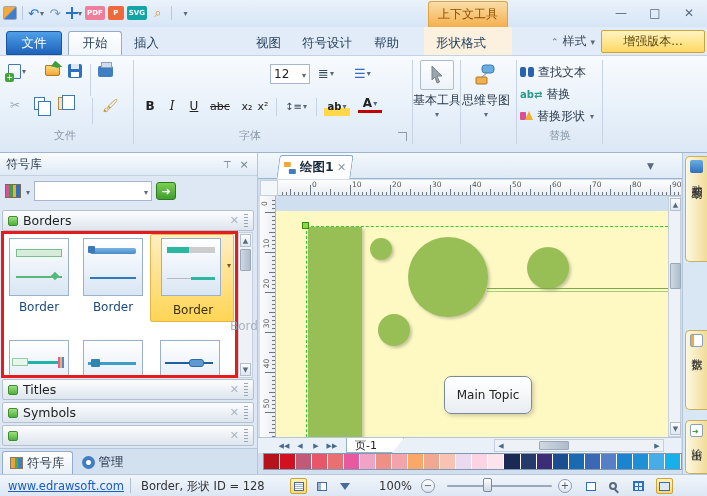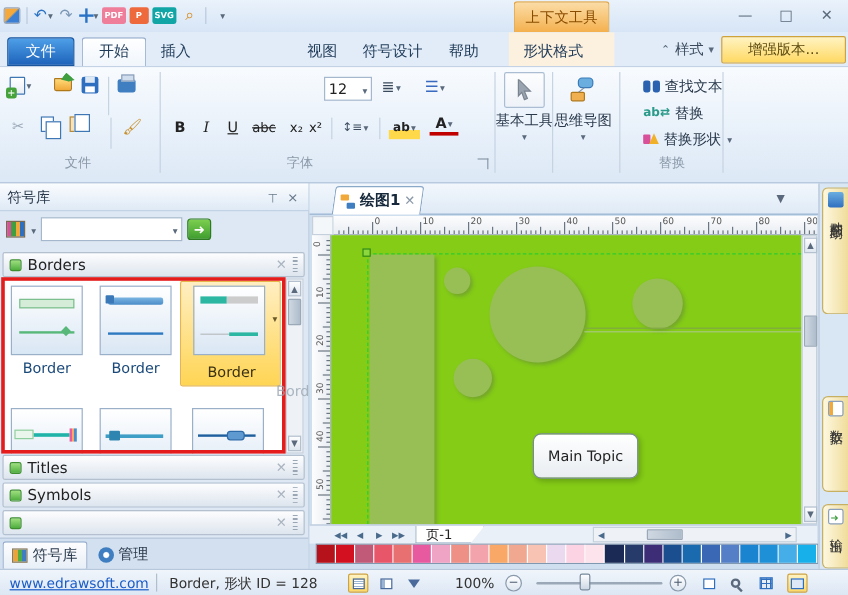--- a/index.html
+++ b/index.html
@@ -66,21 +66,21 @@
   .brush-ic{font-size:13px;color:#c8912f;}
   .combo{background:#fff;border:1px solid #a4b7cd;display:flex;align-items:center;font-size:12px;color:#222;padding:0 3px;}
   .combo .dd{margin-left:auto;}
   .fmtbtn{position:absolute;top:40px;height:20px;display:flex;align-items:center;justify-content:center;font-size:12px;color:#222;}
   .dlg-launch{position:absolute;width:9px;height:9px;border-left:1px solid #8b99a8;border-bottom:1px solid #8b99a8;transform:rotate(180deg);}
   .bigbtn{position:absolute;top:4px;width:46px;height:66px;display:flex;flex-direction:column;align-items:center;font-size:12px;color:#2a3a4c;}
   .bigbtn .ibox{width:34px;height:30px;display:flex;align-items:center;justify-content:center;}
   .ibox-border{border:1px solid #aabdd2;background:linear-gradient(#fdfdfe,#eef3f9);border-radius:2px;}
   .bb-label{margin-top:2px;white-space:nowrap;}
   .bb-dd{font-size:8px;color:#5a6a7c;margin-top:1px;}
-  .rrow{position:absolute;left:520px;height:16px;display:flex;align-items:center;gap:4px;font-size:12px;color:#2a3a4c;white-space:nowrap;margin-left:16px;}
+  .rrow{position:absolute;left:520px;height:16px;display:flex;align-items:center;gap:4px;font-size:12px;color:#2a3a4c;white-space:nowrap;}
   .binoc{width:14px;height:10px;position:relative;}
   .binoc::before,.binoc::after{content:"";position:absolute;top:0;width:6px;height:10px;background:#2a62b0;border-radius:2px;}
   .binoc::before{left:0;} .binoc::after{right:0;}
   .swap-ic{color:#2a9a8a;font-weight:bold;font-size:10px;}
   .shape-ic{width:13px;height:11px;position:relative;}
   .shape-ic::before{content:"";position:absolute;left:0;top:1px;width:6px;height:8px;background:#d84f9a;border-radius:1px;}
   .shape-ic::after{content:"";position:absolute;right:0;top:0;border-left:4px solid transparent;border-right:4px solid transparent;border-bottom:9px solid #f0b028;}
 
   
   .left-panel{position:absolute;left:0;top:153px;width:258px;height:321px;background:#dde8f4;border-right:1px solid #b6c6da;}
@@ -129,21 +129,21 @@
   .mm-ic::after{content:"";position:absolute;right:0;bottom:0;width:7px;height:5px;background:#3f7ec0;border-radius:1px;}
   .tab-x{color:#8a98a8;font-weight:normal;font-size:11px;}
   .tabbar-dd{position:absolute;right:28px;top:8px;font-size:9px;color:#5a6a7c;}
   .ruler-corner{position:absolute;left:2px;top:27px;width:18px;height:16px;background:#f4f7fa;border:1px solid #c5d0dc;}
   .h-ruler{position:absolute;left:20px;top:27px;width:403px;height:16px;background:linear-gradient(#fdfdfe,#e9edf2);border-bottom:1px solid #aab6c2;overflow:hidden;}
   .htick{position:absolute;bottom:0;width:1px;background:#6a7684;}
   .hlab{position:absolute;top:0;font-size:7.5px;color:#555;}
   .v-ruler{position:absolute;left:2px;top:43px;width:16px;height:256px;background:linear-gradient(90deg,#fdfdfe,#e9edf2);border-right:1px solid #aab6c2;overflow:hidden;}
   .vtick{position:absolute;right:0;height:1px;background:#6a7684;}
   .vlab{position:absolute;left:2px;font-size:7.5px;color:#555;transform:rotate(-90deg);transform-origin:center;}
-  .canvas{position:absolute;left:18px;top:43px;width:392px;height:241px;background:#84cc16;overflow:hidden;}
+  .canvas{position:absolute;left:18px;top:58px;width:392px;height:241px;background:#fef9c3;overflow:hidden;}
   .sel-dash-h{position:absolute;left:30px;top:15px;width:362px;height:0;border-top:1px dashed #2ecc2e;}
   .sel-dash-v{position:absolute;left:30px;top:15px;width:0;height:226px;border-left:1px dashed #2ecc2e;}
   .sel-handle{position:absolute;left:26px;top:11px;width:7px;height:7px;background:#8ed63e;border:1px solid #2e8a10;}
   .gshape{position:absolute;background:#98bf55;box-shadow:2px 2px 3px rgba(90,100,80,.35);}
   .gcircle{border-radius:50%;}
   .gline{position:absolute;height:1px;}
   .main-topic{position:absolute;left:168px;top:165px;width:88px;height:38px;border:1px solid #7a8a98;border-radius:7px;
     background:linear-gradient(#ffffff,#e9edf1);box-shadow:2px 2px 4px rgba(0,0,0,.18);
     display:flex;align-items:center;justify-content:center;font-size:12px;color:#222;}
   .v-scroll{position:absolute;left:410px;top:43px;width:13px;height:241px;background:#eef2f7;border:1px solid #c5d0dc;}

